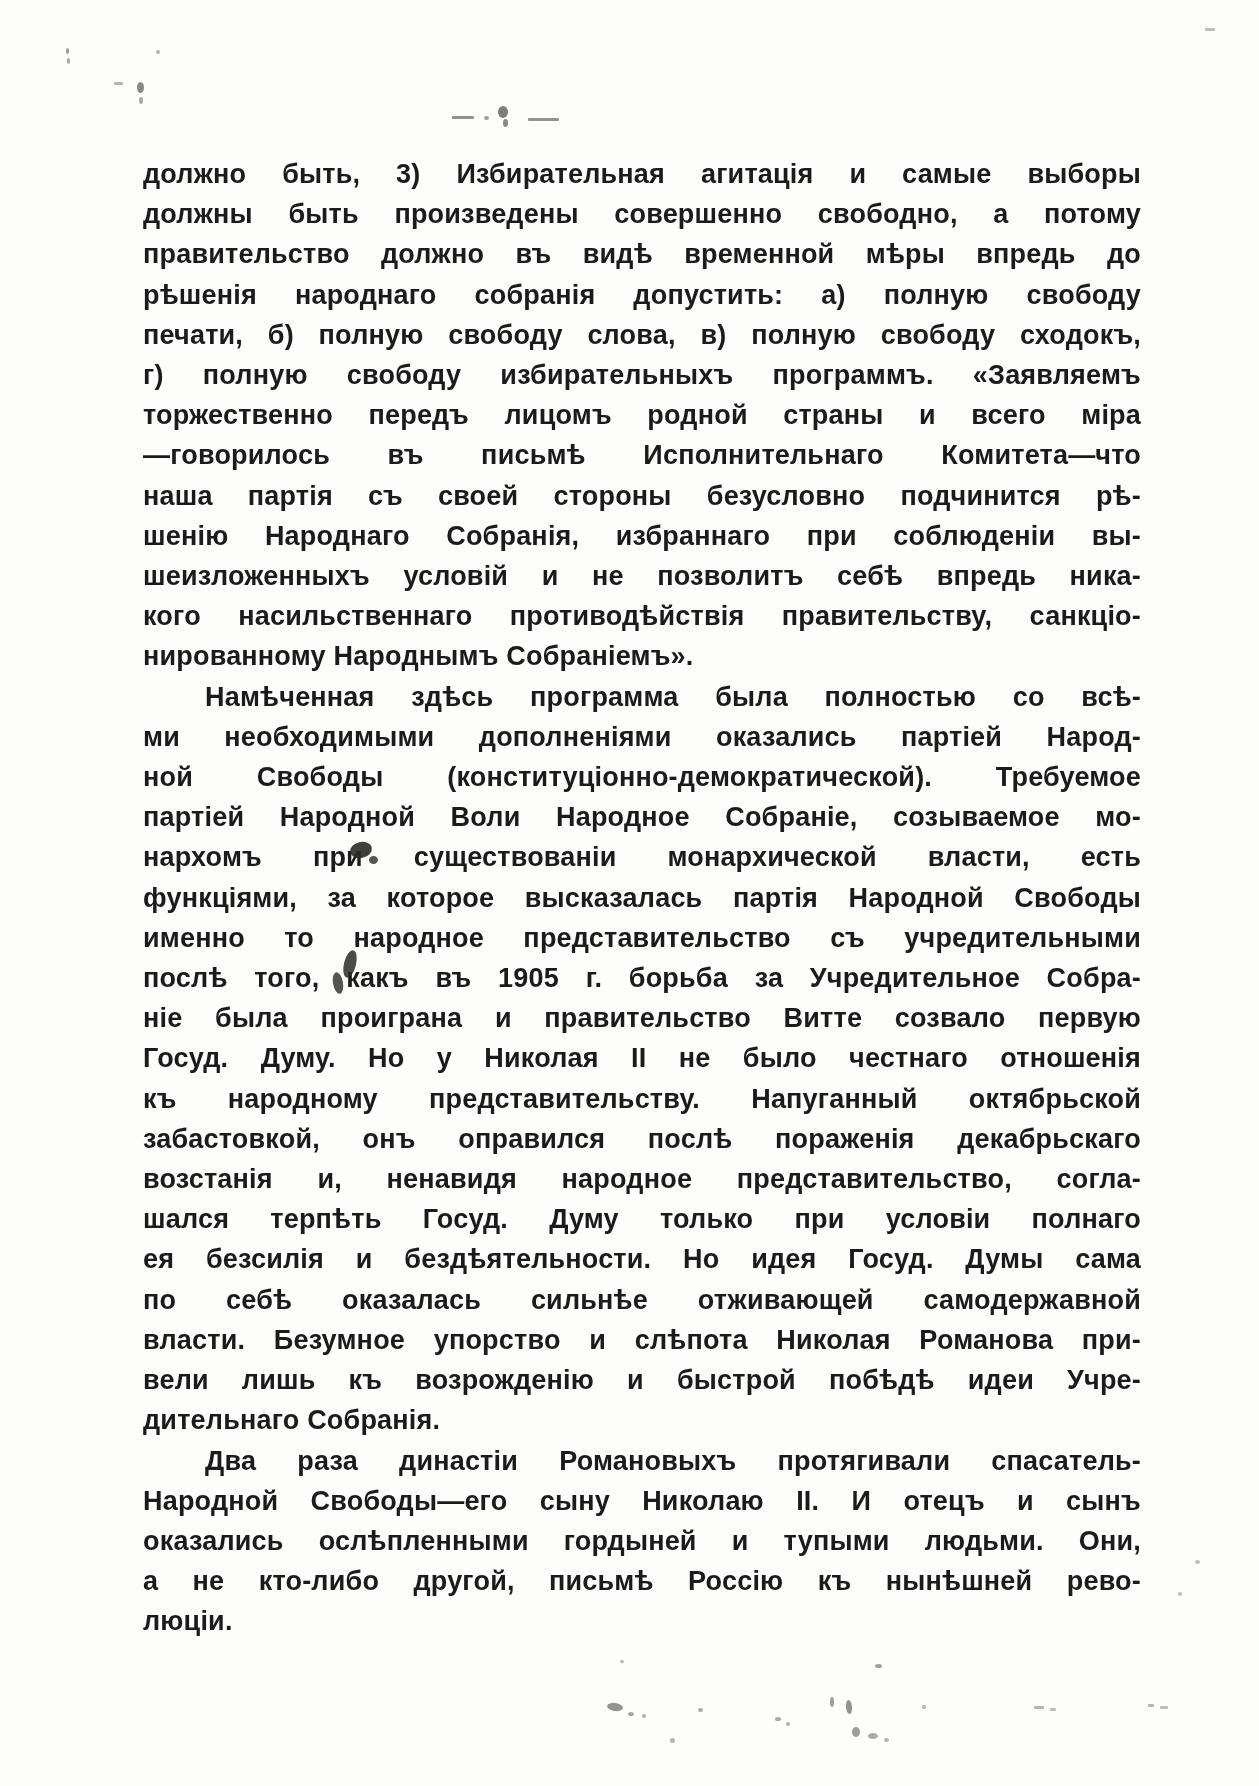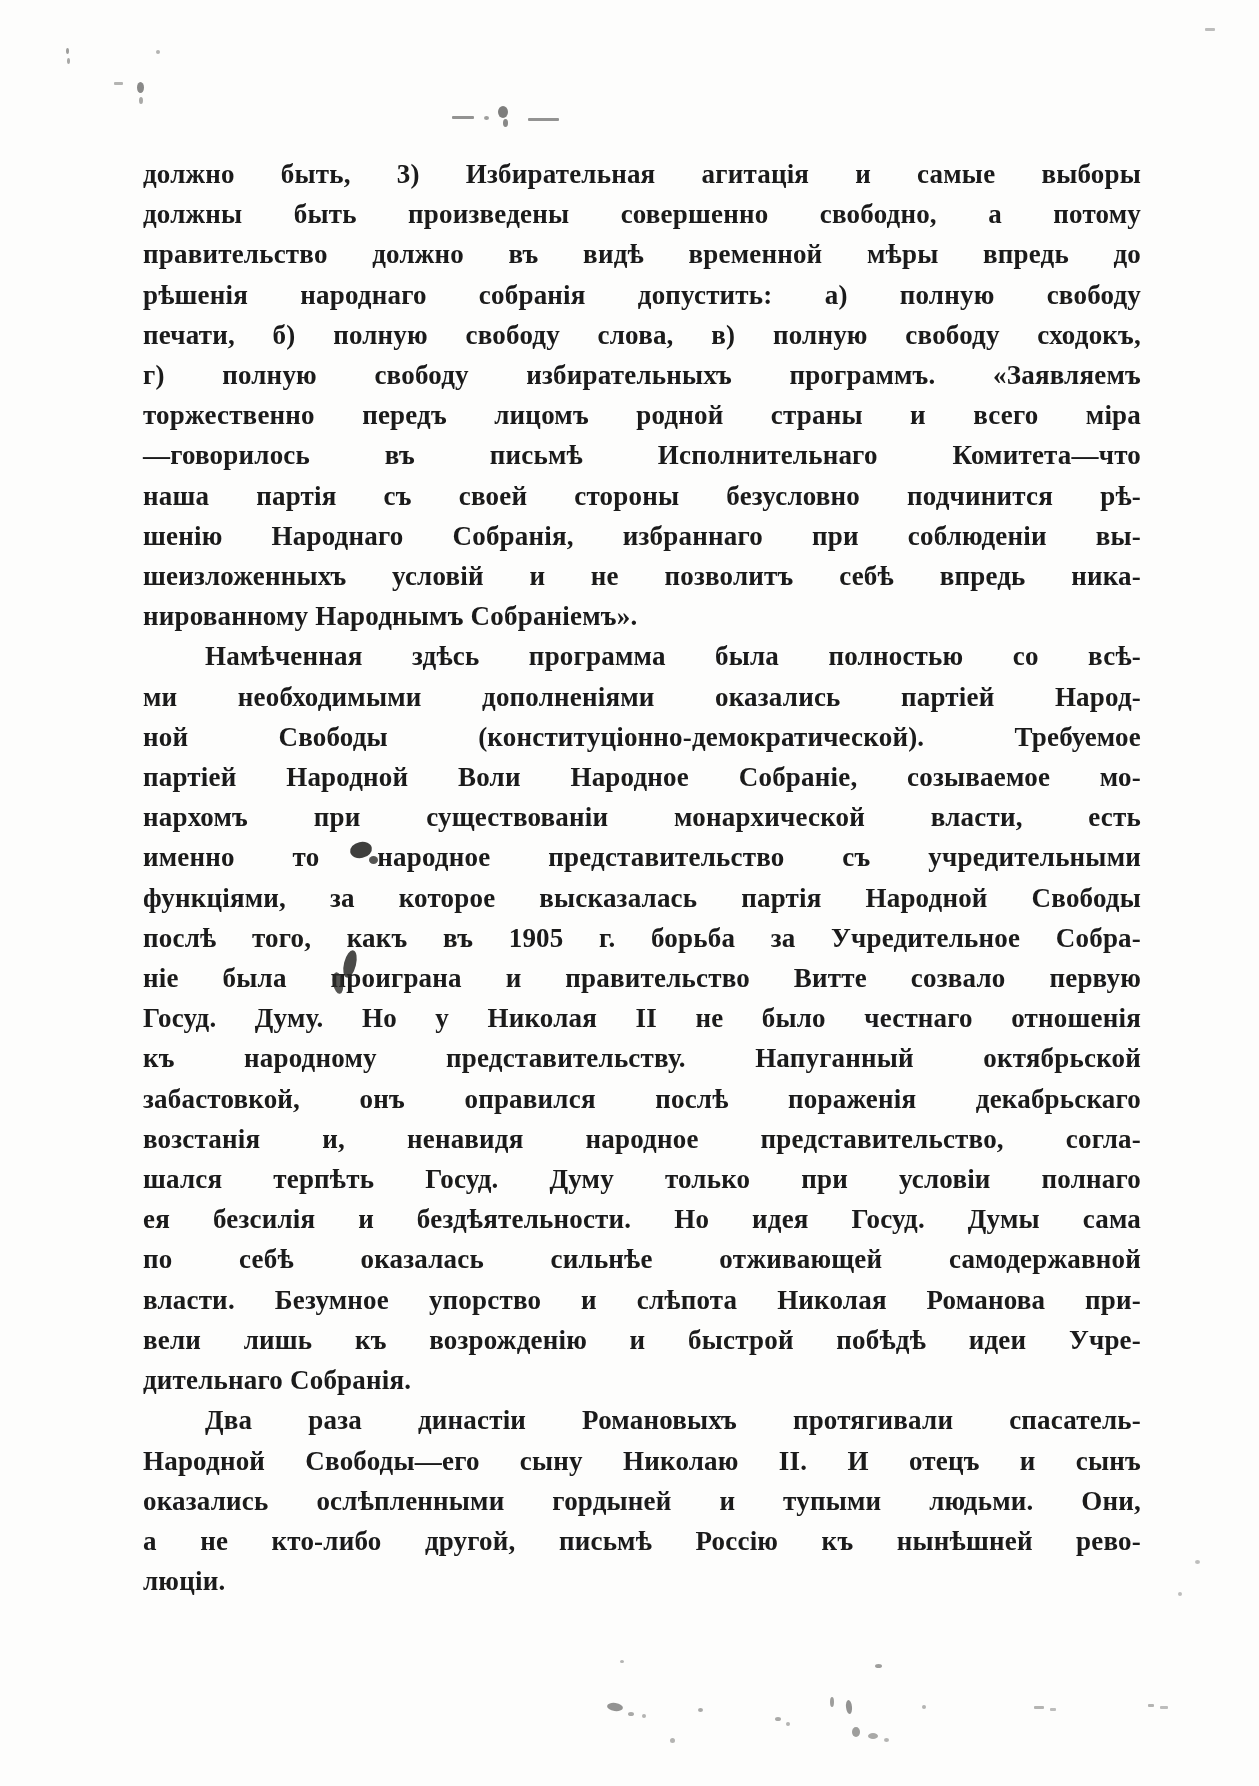--- a/index.html
+++ b/index.html
@@ -10,21 +10,21 @@
     width: 1259px;
     height: 1786px;
     background: #f2f1ee;
   }
   .page {
     position: relative;
     width: 1259px;
     height: 1786px;
     background: #fdfdfc;
     overflow: hidden;
-    font-family: Liberation Serif, serif;
+    font-family: Liberation Sans, sans-serif;
   }
   .text-block {
     position: absolute;
     left: 143px;
     top: 154px;
     width: 998px;
     font-weight: 700;
     font-size: 27px;
     line-height: 40.2px;
     color: #1b1b1b;
@@ -60,28 +60,29 @@
       <div class="line">должны быть произведены совершенно свободно, а потому</div>
       <div class="line">правительство должно въ видѣ временной мѣры впредь до</div>
       <div class="line">рѣшенія народнаго собранія допустить: а) полную свободу</div>
       <div class="line">печати, б) полную свободу слова, в) полную свободу сходокъ,</div>
       <div class="line">г) полную свободу избирательныхъ программъ. «Заявляемъ</div>
       <div class="line">торжественно передъ лицомъ родной страны и всего міра</div>
       <div class="line">—говорилось въ письмѣ Исполнительнаго Комитета—что</div>
       <div class="line">наша партія съ своей стороны безусловно подчинится рѣ-</div>
       <div class="line">шенію Народнаго Собранія, избраннаго при соблюденіи вы-</div>
       <div class="line">шеизложенныхъ условій и не позволитъ себѣ впредь ника-</div>
+      <div class="line">кого насильственнаго противодѣйствія правительству, санкціо-</div>
       <div class="line para-end">нированному Народнымъ Собраніемъ».</div>
       <div class="line indent">Намѣченная здѣсь программа была полностью со всѣ-</div>
       <div class="line">ми необходимыми дополненіями оказались партіей Народ-</div>
       <div class="line">ной Свободы (конституціонно-демократической). Требуемое</div>
       <div class="line">партіей Народной Воли Народное Собраніе, созываемое мо-</div>
       <div class="line">нархомъ при существованіи монархической власти, есть</div>
+      <div class="line">функціями, за которое высказалась партія Народной Свободы</div>
       <div class="line">именно то народное представительство съ учредительными</div>
-      <div class="line">функціями, за которое высказалась партія Народной Свободы</div>
       <div class="line">послѣ того, какъ въ 1905 г. борьба за Учредительное Собра-</div>
       <div class="line">ніе была проиграна и правительство Витте созвало первую</div>
       <div class="line">Госуд. Думу. Но у Николая II не было честнаго отношенія</div>
       <div class="line">къ народному представительству. Напуганный октябрьской</div>
       <div class="line">забастовкой, онъ оправился послѣ пораженія декабрьскаго</div>
       <div class="line">возстанія и, ненавидя народное представительство, согла-</div>
       <div class="line">шался терпѣть Госуд. Думу только при условіи полнаго</div>
       <div class="line">ея безсилія и бездѣятельности. Но идея Госуд. Думы сама</div>
       <div class="line">по себѣ оказалась сильнѣе отживающей самодержавной</div>
       <div class="line">власти. Безумное упорство и слѣпота Николая Романова при-</div>

